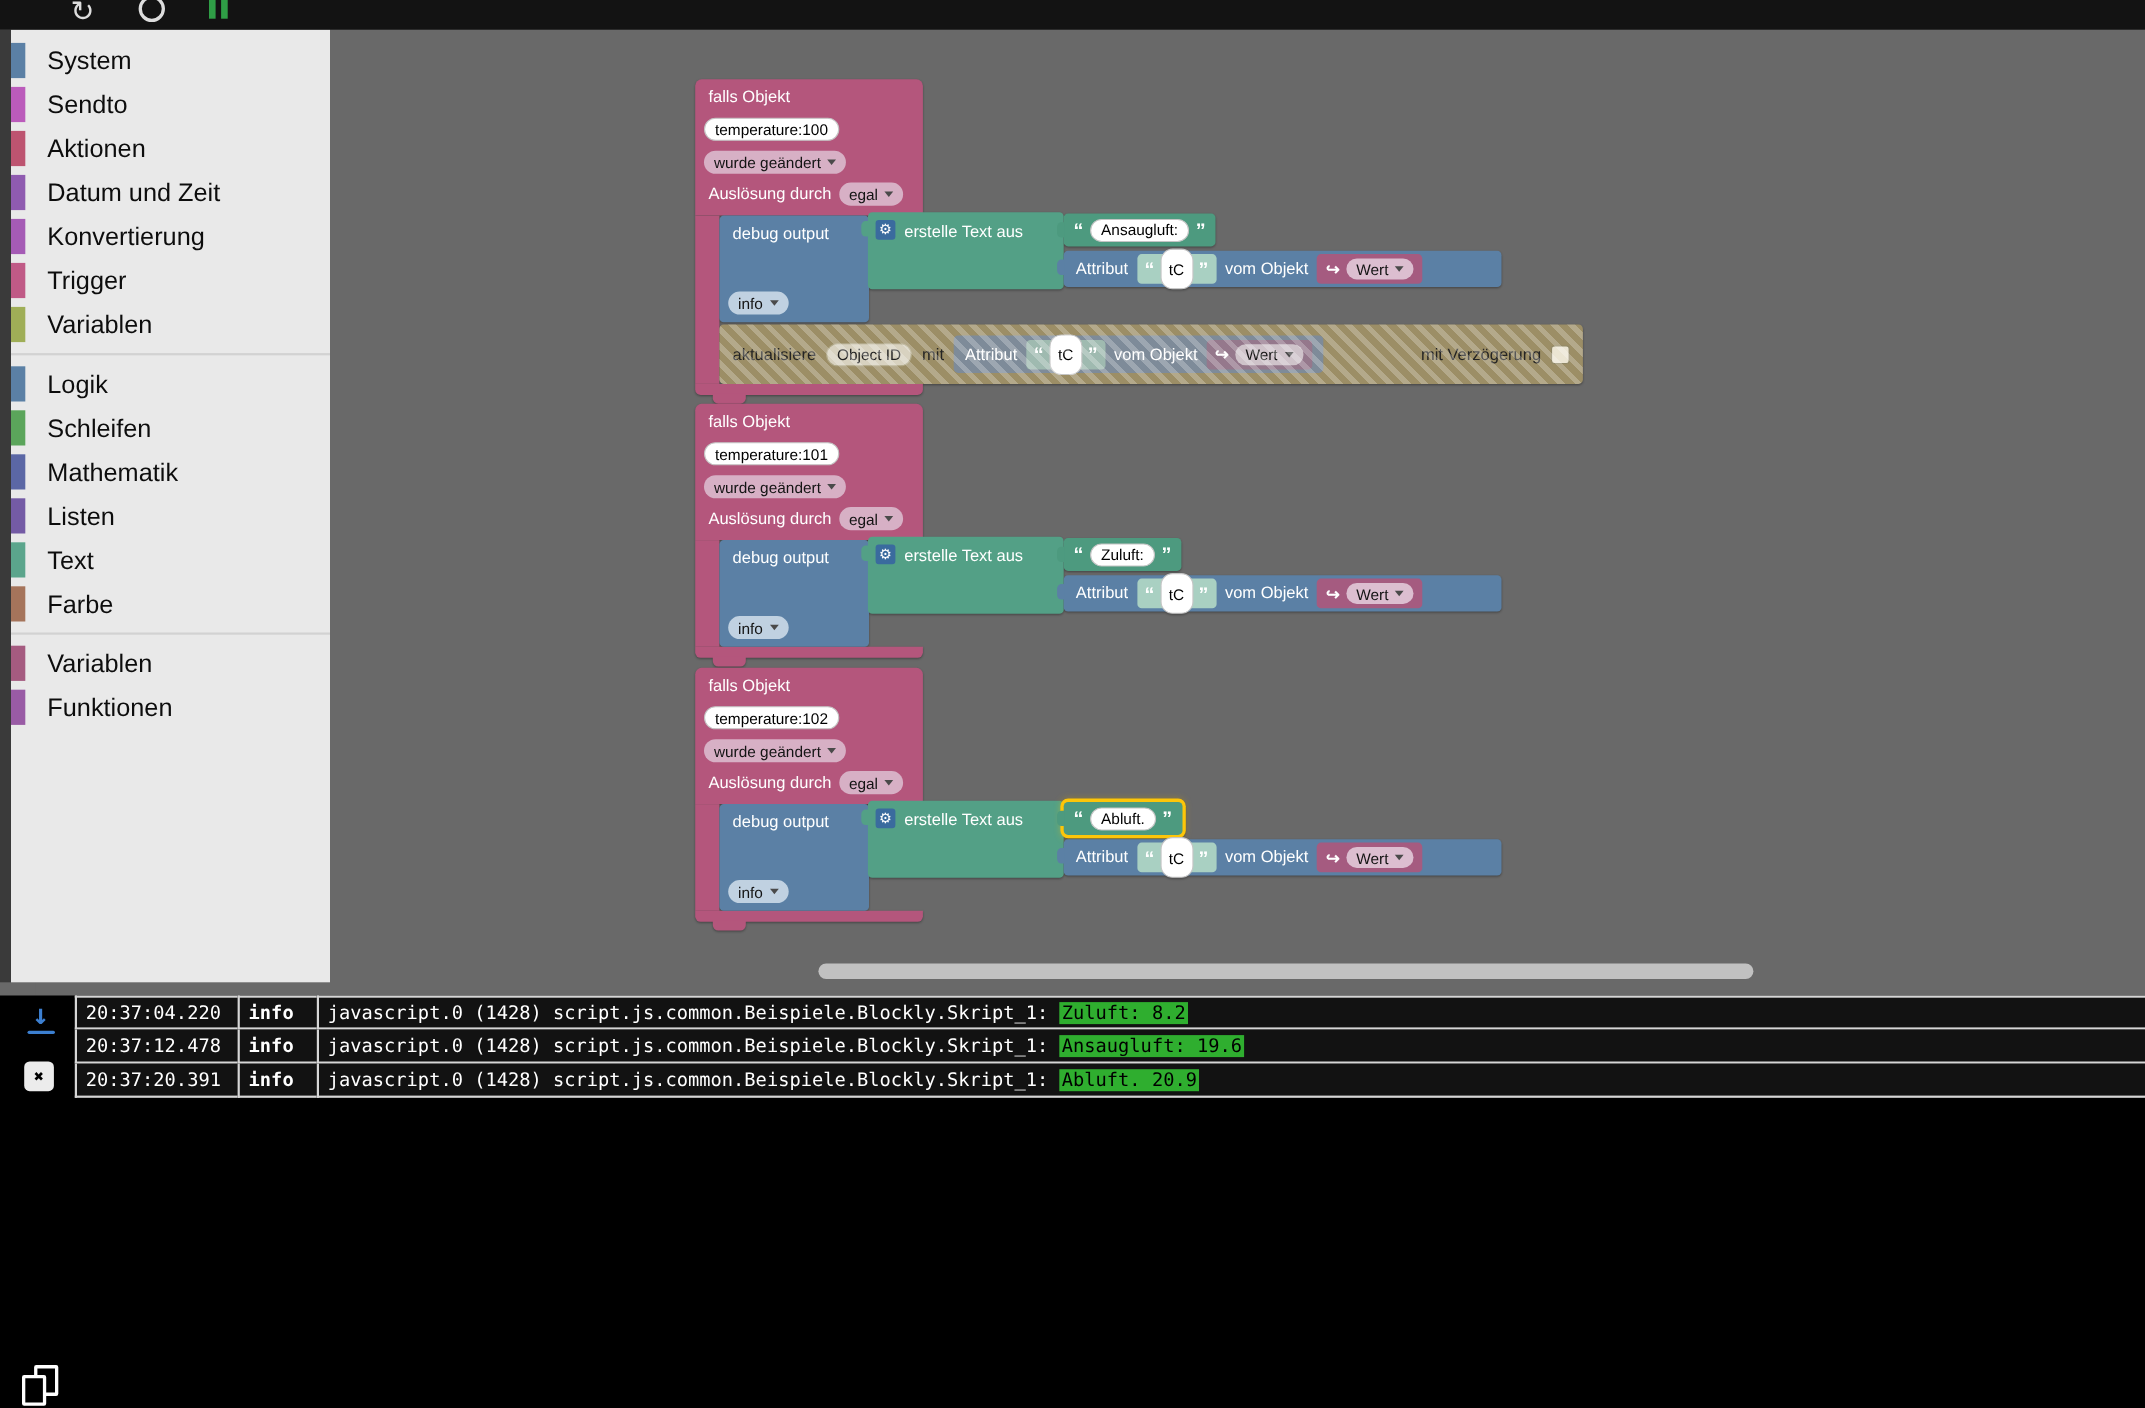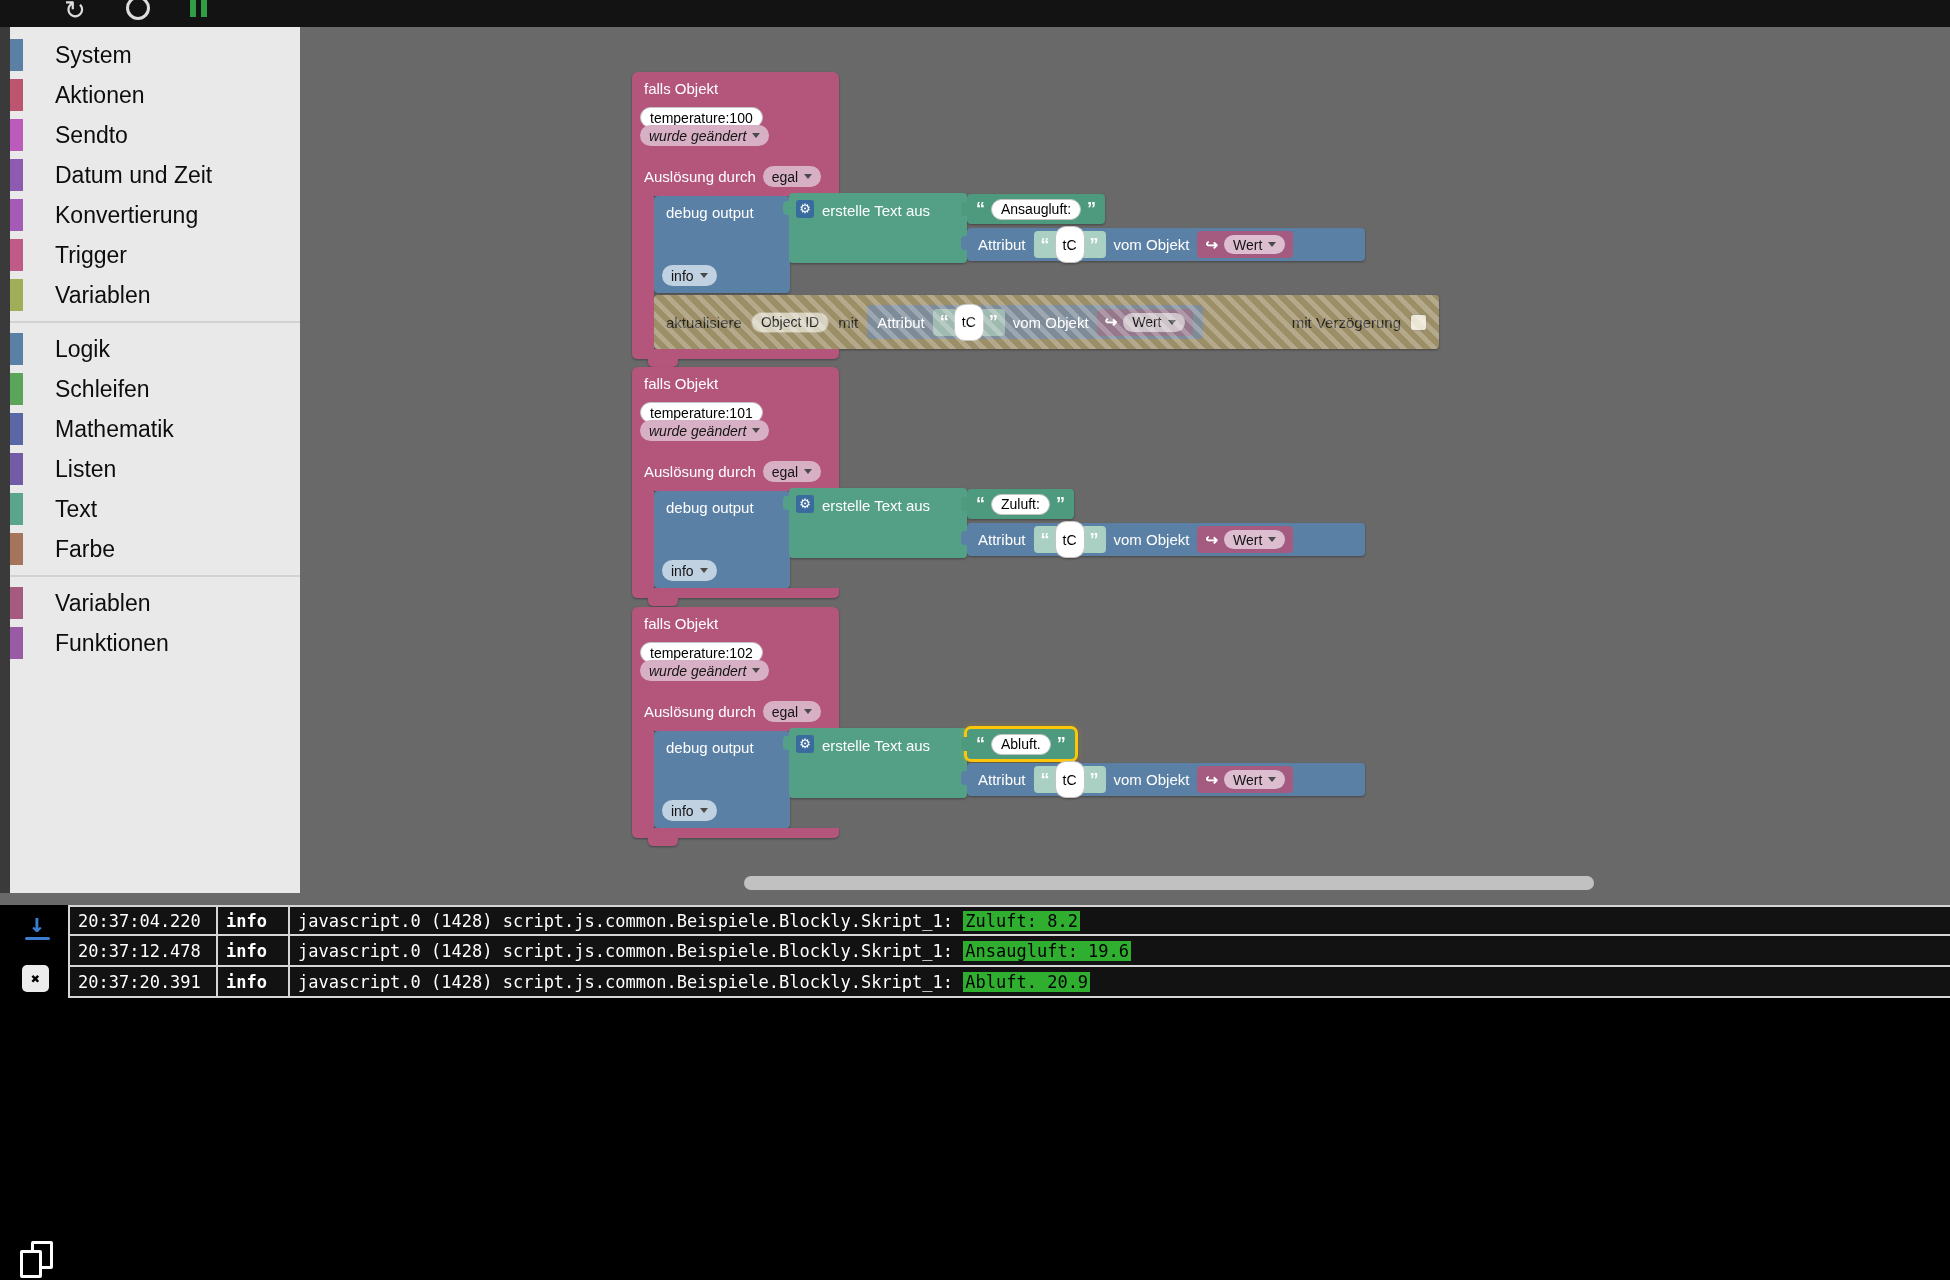--- a/index.html
+++ b/index.html
@@ -11,21 +11,21 @@
   .tb-reload{color:#ddd;font-size:26px;line-height:10px;transform:translateY(-4px);}
   .tb-circle{width:18px;height:18px;border:3px solid #ddd;border-radius:50%;transform:translateY(-6px);}
   .tb-pause{display:flex;gap:5px;transform:translateY(-5px);}
   .tb-pause i{width:6px;height:17px;background:#2f9e46;display:block;}
 
   
   .left-strip{position:absolute;left:0;top:27px;width:10px;height:866px;background:#3a3a3a;z-index:20;}
   .sidebar{position:absolute;left:10px;top:27px;width:290px;height:866px;background:#e9e9e9;z-index:20;padding-top:8px;box-sizing:border-box;}
   .cat{display:flex;align-items:center;height:40px;cursor:pointer;}
   .chip{width:13px;height:32px;flex:none;}
-  .cat-label{margin-left:32px;font-size:23px;color:#0d0d0d;}
+  .cat-label{margin-left:20px;font-size:23px;color:#0d0d0d;}
   .sep{border-top:2px solid #d2d2d2;margin:6px 0;}
 
   
   .canvas{position:absolute;inset:0;background:#696969;z-index:1;margin-left:32px;}
   .hscroll{position:absolute;left:712px;top:876px;width:850px;height:14px;background:#c9c9c9;border-radius:7px;opacity:.92;z-index:5;}
 
   .bgroup{position:absolute;width:815px;filter:drop-shadow(0 1px 1px rgba(0,0,0,.35));}
   .g1{left:600px;top:72px;height:300px;}
   .g2{left:600px;top:367px;height:244px;}
   .g3{left:600px;top:607px;height:254px;}
@@ -37,21 +37,21 @@
   .g2 .trg-spine,.g3 .trg-spine{height:97px;}
   .trg-bottom{left:0;width:207px;height:10px;border-radius:0 0 5px 5px;}
   .g1 .trg-bottom{top:277px;}
   .g2 .trg-bottom,.g3 .trg-bottom{top:221px;}
   .trg-notch{left:16px;width:30px;height:9px;border-radius:0 0 5px 5px;}
   .g1 .trg-notch{top:286px;}
   .g2 .trg-notch,.g3 .trg-notch{top:230px;}
 
   .trg-title{position:absolute;left:12px;top:8px;color:#fff;font-size:15px;}
   .trg-oid{position:absolute;left:8px;top:35px;}
-  .trg-changed{position:absolute;left:8px;top:53px;font-style:italic;}
+  .trg-changed{position:absolute;left:8px;top:65px;}
   .trg-row{position:absolute;left:12px;top:94px;display:flex;align-items:center;gap:7px;}
 
   .wlbl{color:#fff;font-size:15px;white-space:nowrap;}
   .dlbl{color:#242424;font-size:15px;white-space:nowrap;}
 
   .pill{background:#fff;border:1px solid #c4c4c4;border-radius:11px;height:21px;padding:0 9px;font-size:14px;color:#000;
         display:inline-flex;align-items:center;white-space:nowrap;box-sizing:border-box;}
   .psm{height:37px;padding:0 7px;}
   .pgray{background:#d8d2c0;border-color:#b0a888;color:#222;}
 
@@ -330,26 +330,26 @@
       </span>
   </div>
 
   <div class="left-strip"></div>
   <div class="sidebar">
     <div class="cat">
       <span class="chip" style="background: rgb(91, 128, 165);"></span>
       <span class="cat-label">System</span>
     </div>
     <div class="cat">
+      <span class="chip" style="background: rgb(187, 91, 187);"></span>
+      <span class="cat-label">Sendto</span>
+    </div>
+    <div class="cat">
       <span class="chip" style="background: rgb(189, 84, 112);"></span>
       <span class="cat-label">Aktionen</span>
-    </div>
-    <div class="cat">
-      <span class="chip" style="background: rgb(187, 91, 187);"></span>
-      <span class="cat-label">Sendto</span>
     </div>
     <div class="cat">
       <span class="chip" style="background: rgb(143, 91, 176);"></span>
       <span class="cat-label">Datum und Zeit</span>
     </div>
     <div class="cat">
       <span class="chip" style="background: rgb(165, 91, 181);"></span>
       <span class="cat-label">Konvertierung</span>
     </div>
     <div class="cat">

